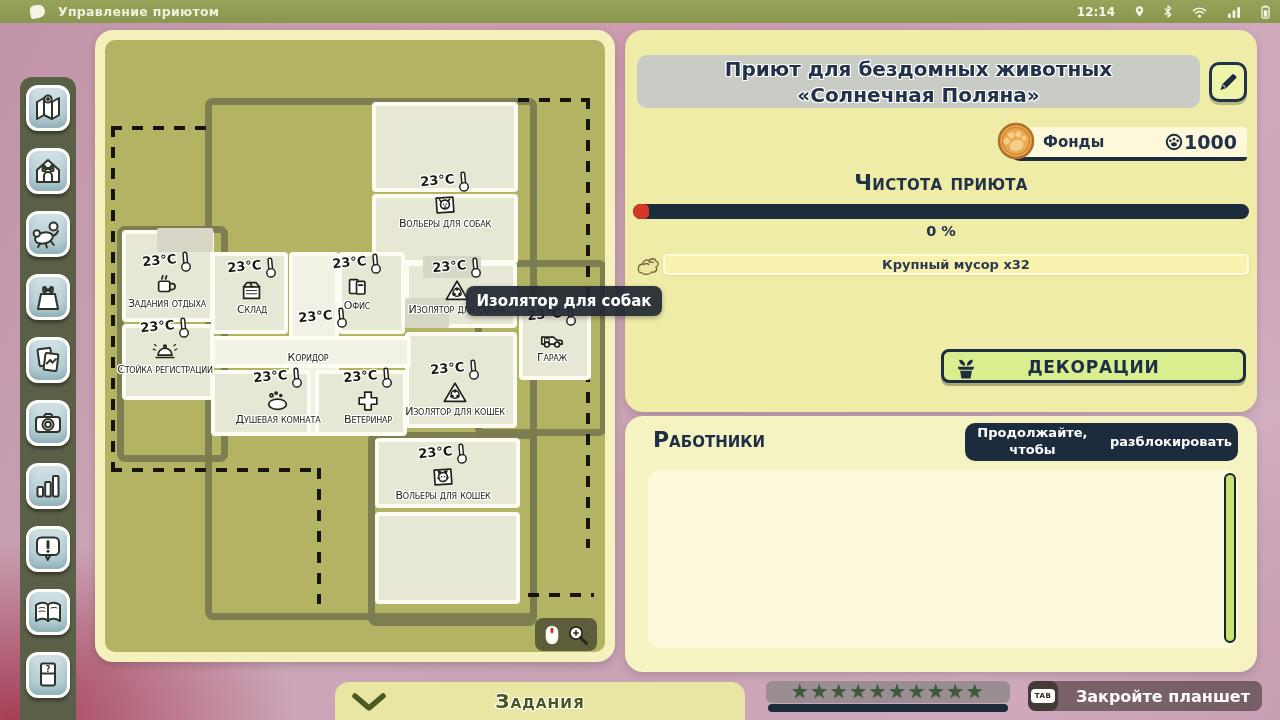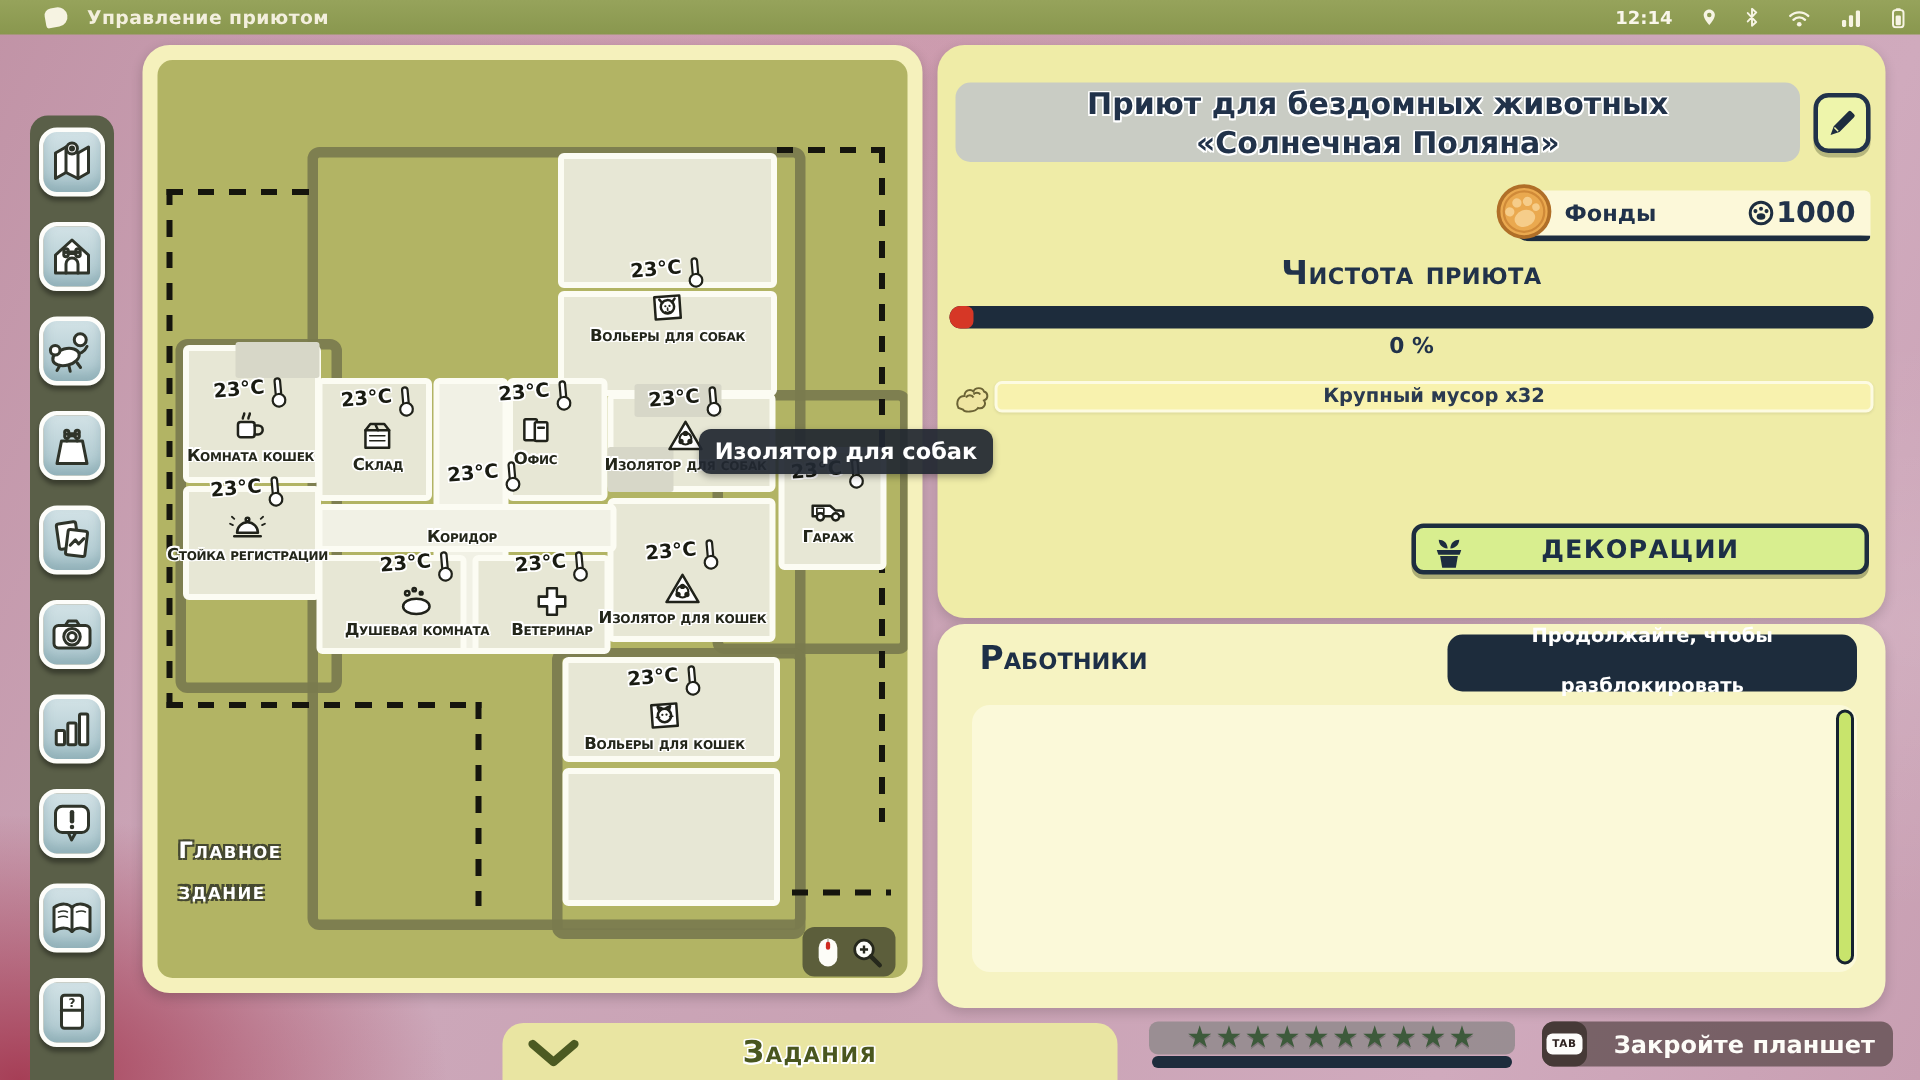--- a/index.html
+++ b/index.html
@@ -37,21 +37,21 @@
   .dash-v{position:absolute;background:repeating-linear-gradient(180deg,#15150e 0 11px,transparent 11px 21px);}
   .room{position:absolute;border:4px solid #fcfcf3;border-radius:4px;box-sizing:border-box;}
   .f-room{background:#e7e7d5;}
   .f-corridor{background:#f1f1e5;}
   .f-gray{background:#d7d7c8;border:none;border-radius:2px;}
   .marker{position:absolute;width:140px;text-align:center;pointer-events:none;z-index:4;}
   .temp-row{display:flex;justify-content:center;align-items:flex-start;gap:2px;height:20px;
     transform:rotate(-5deg);}
   .temp-txt{font-size:13px;font-weight:800;color:#191b12;}
   .room-ico{display:block;margin:0 auto;}
-  .room-label{font-size:11px;font-weight:700;color:#23261a;line-height:1.05;letter-spacing:-.2px;
+  .room-label{font-size:11px;font-weight:400;color:#23261a;line-height:1.05;letter-spacing:-.2px;
     font-variant-caps:small-caps;}
   .area-label{left:14px;top:514px;font-size:15px;font-weight:800;color:#fff;line-height:1.8;
     letter-spacing:1px;font-variant-caps:small-caps;z-index:4;
     text-shadow:-1.5px -1.5px 0 #454831,1.5px -1.5px 0 #454831,-1.5px 1.5px 0 #454831,1.5px 1.5px 0 #454831;}
   .zoom-ctrl{left:430px;top:578px;width:62px;height:33px;background:rgba(82,84,54,.9);
     border-radius:8px;display:flex;align-items:center;justify-content:center;gap:7px;z-index:6;cursor:pointer;}
   .tooltip{left:466px;top:286px;width:196px;height:30px;background:rgba(33,40,49,.93);
     border-radius:8px;color:#fff;font-size:15px;font-weight:600;display:flex;align-items:center;
     justify-content:center;z-index:50;box-shadow:0 2px 5px rgba(0,0,0,.3);}
   
@@ -81,21 +81,21 @@
   .deco-btn{left:316px;top:319px;width:305px;height:34px;background:#d8ee8f;border:3px solid #1d2d3f;
     border-radius:8px;box-sizing:border-box;box-shadow:0 3px 0 rgba(45,55,25,.35);cursor:pointer;}
   .deco-ico{position:absolute;left:12px;top:4px;}
   .deco-label{position:absolute;left:0;top:5px;width:100%;text-align:center;font-size:17px;
     font-weight:800;color:#1d2f47;letter-spacing:.8px;}
   .panel-bot{left:625px;top:416px;width:632px;height:256px;background:#f6f3c2;border-radius:18px;
     box-shadow:0 3px 8px rgba(0,0,0,.15);}
   .workers-title{left:28px;top:11px;font-size:22px;font-weight:800;color:#1d2f47;
     font-variant-caps:small-caps;}
   .unlock-btn{left:340px;top:7px;width:273px;height:38px;background:#1d2c3c;border:none;
-    border-radius:10px;color:#fff;display:flex;flex-direction:column;align-items:center;
+    border-radius:10px;color:#fff;display:flex;align-items:center;
     justify-content:center;font-size:13px;font-weight:600;line-height:1.3;cursor:pointer;
     font-family:"DejaVu Sans",sans-serif;gap:16px;}
   .workers-list{left:23px;top:54px;width:590px;height:178px;background:#fbf9d9;border-radius:12px;}
   .scrollbar{position:absolute;right:2px;top:3px;width:12px;height:170px;background:#c8e46c;
     border:2px solid #15222f;border-radius:7px;box-sizing:border-box;cursor:pointer;}
   
   .tasks-tab{left:335px;top:682px;width:410px;height:38px;background:#e9e5a2;
     border-radius:14px 14px 0 0;z-index:6;cursor:pointer;}
   .tasks-chevron{position:absolute;left:16px;top:10px;}
   .tasks-label{position:absolute;left:0;top:7px;width:100%;text-align:center;font-size:20px;
@@ -230,24 +230,20 @@
       <svg width="32" height="32" viewBox="0 0 32 32" fill="#fff" stroke="#2f342a" stroke-width="2" stroke-linecap="round" stroke-linejoin="round">
         <rect x="9" y="4.5" width="14" height="22" rx="2"></rect>
         <path d="M9 14.5 H23" fill="none"></path>
         <text x="16" y="12.5" font-size="8" font-weight="bold" text-anchor="middle" fill="#2f342a" stroke="none" font-family="DejaVu Sans">?</text>
       </svg>
     </div>
   </div>
 
 <div class="abs map-outer">
   <div id="map-inner">
-    <div class="abs area-label">
-      <div>Главное</div>
-      <div>здание</div>
-    </div>
     <div class="abs zoom-ctrl">
       <svg width="16" height="22" viewBox="0 0 18 24">
           <rect x="2" y="1.5" width="14" height="21" rx="7" fill="#fdfdf8"></rect>
           <path d="M9 1.5 V9" stroke="#b9b9ae" stroke-width="1.2"></path>
           <rect x="7.4" y="4" width="3.2" height="6" rx="1.6" fill="#cf2b20"></rect>
         </svg>
       <svg width="22" height="22" viewBox="0 0 22 22">
           <circle cx="9" cy="9" r="6.2" fill="#fdfdf8" stroke="#26281c" stroke-width="1.8"></circle>
           <path d="M13.6 13.6 L19.5 19.5" stroke="#26281c" stroke-width="3" stroke-linecap="round"></path>
           <path d="M9 6.3 v5.4 M6.3 9 h5.4" stroke="#26281c" stroke-width="1.6"></path>
@@ -308,21 +304,21 @@
           <svg width="13" height="22" viewBox="0 0 14 24">
             <rect x="5" y="2" width="4" height="13" rx="2" fill="#fff" stroke="#20221a" stroke-width="1.6"></rect>
             <circle cx="7" cy="18" r="4.6" fill="#fff" stroke="#20221a" stroke-width="1.6"></circle>
           </svg>
         </div>
         <svg class="room-ico" width="26" height="26" viewBox="0 0 28 28" fill="#fff" stroke="#20221a" stroke-width="1.8" stroke-linecap="round" stroke-linejoin="round">
           <rect x="5" y="10" width="12" height="11" rx="2"></rect>
           <path d="M17 12.5 h2.5 a3.2 3.2 0 0 1 0 6.5 H17" fill="none"></path>
           <path d="M8.5 7.5 c0-1.5 1-2 1-3.5 M12.5 7.5 c0-1.5 1-2 1-3.5" fill="none"></path>
         </svg>
-        <div class="room-label ow">Комната кошек</div>
+        <div class="room-label ow">Задания отдыха</div>
       </div>
       <div class="marker" style="left: 77px; top: 218px;">
         <div class="temp-row">
           <span class="temp-txt ow">23°C</span>
           <svg width="13" height="22" viewBox="0 0 14 24">
             <rect x="5" y="2" width="4" height="13" rx="2" fill="#fff" stroke="#20221a" stroke-width="1.6"></rect>
             <circle cx="7" cy="18" r="4.6" fill="#fff" stroke="#20221a" stroke-width="1.6"></circle>
           </svg>
         </div>
         <svg class="room-ico" width="26" height="26" viewBox="0 0 28 28" fill="#fff" stroke="#20221a" stroke-width="1.8" stroke-linecap="round" stroke-linejoin="round">

